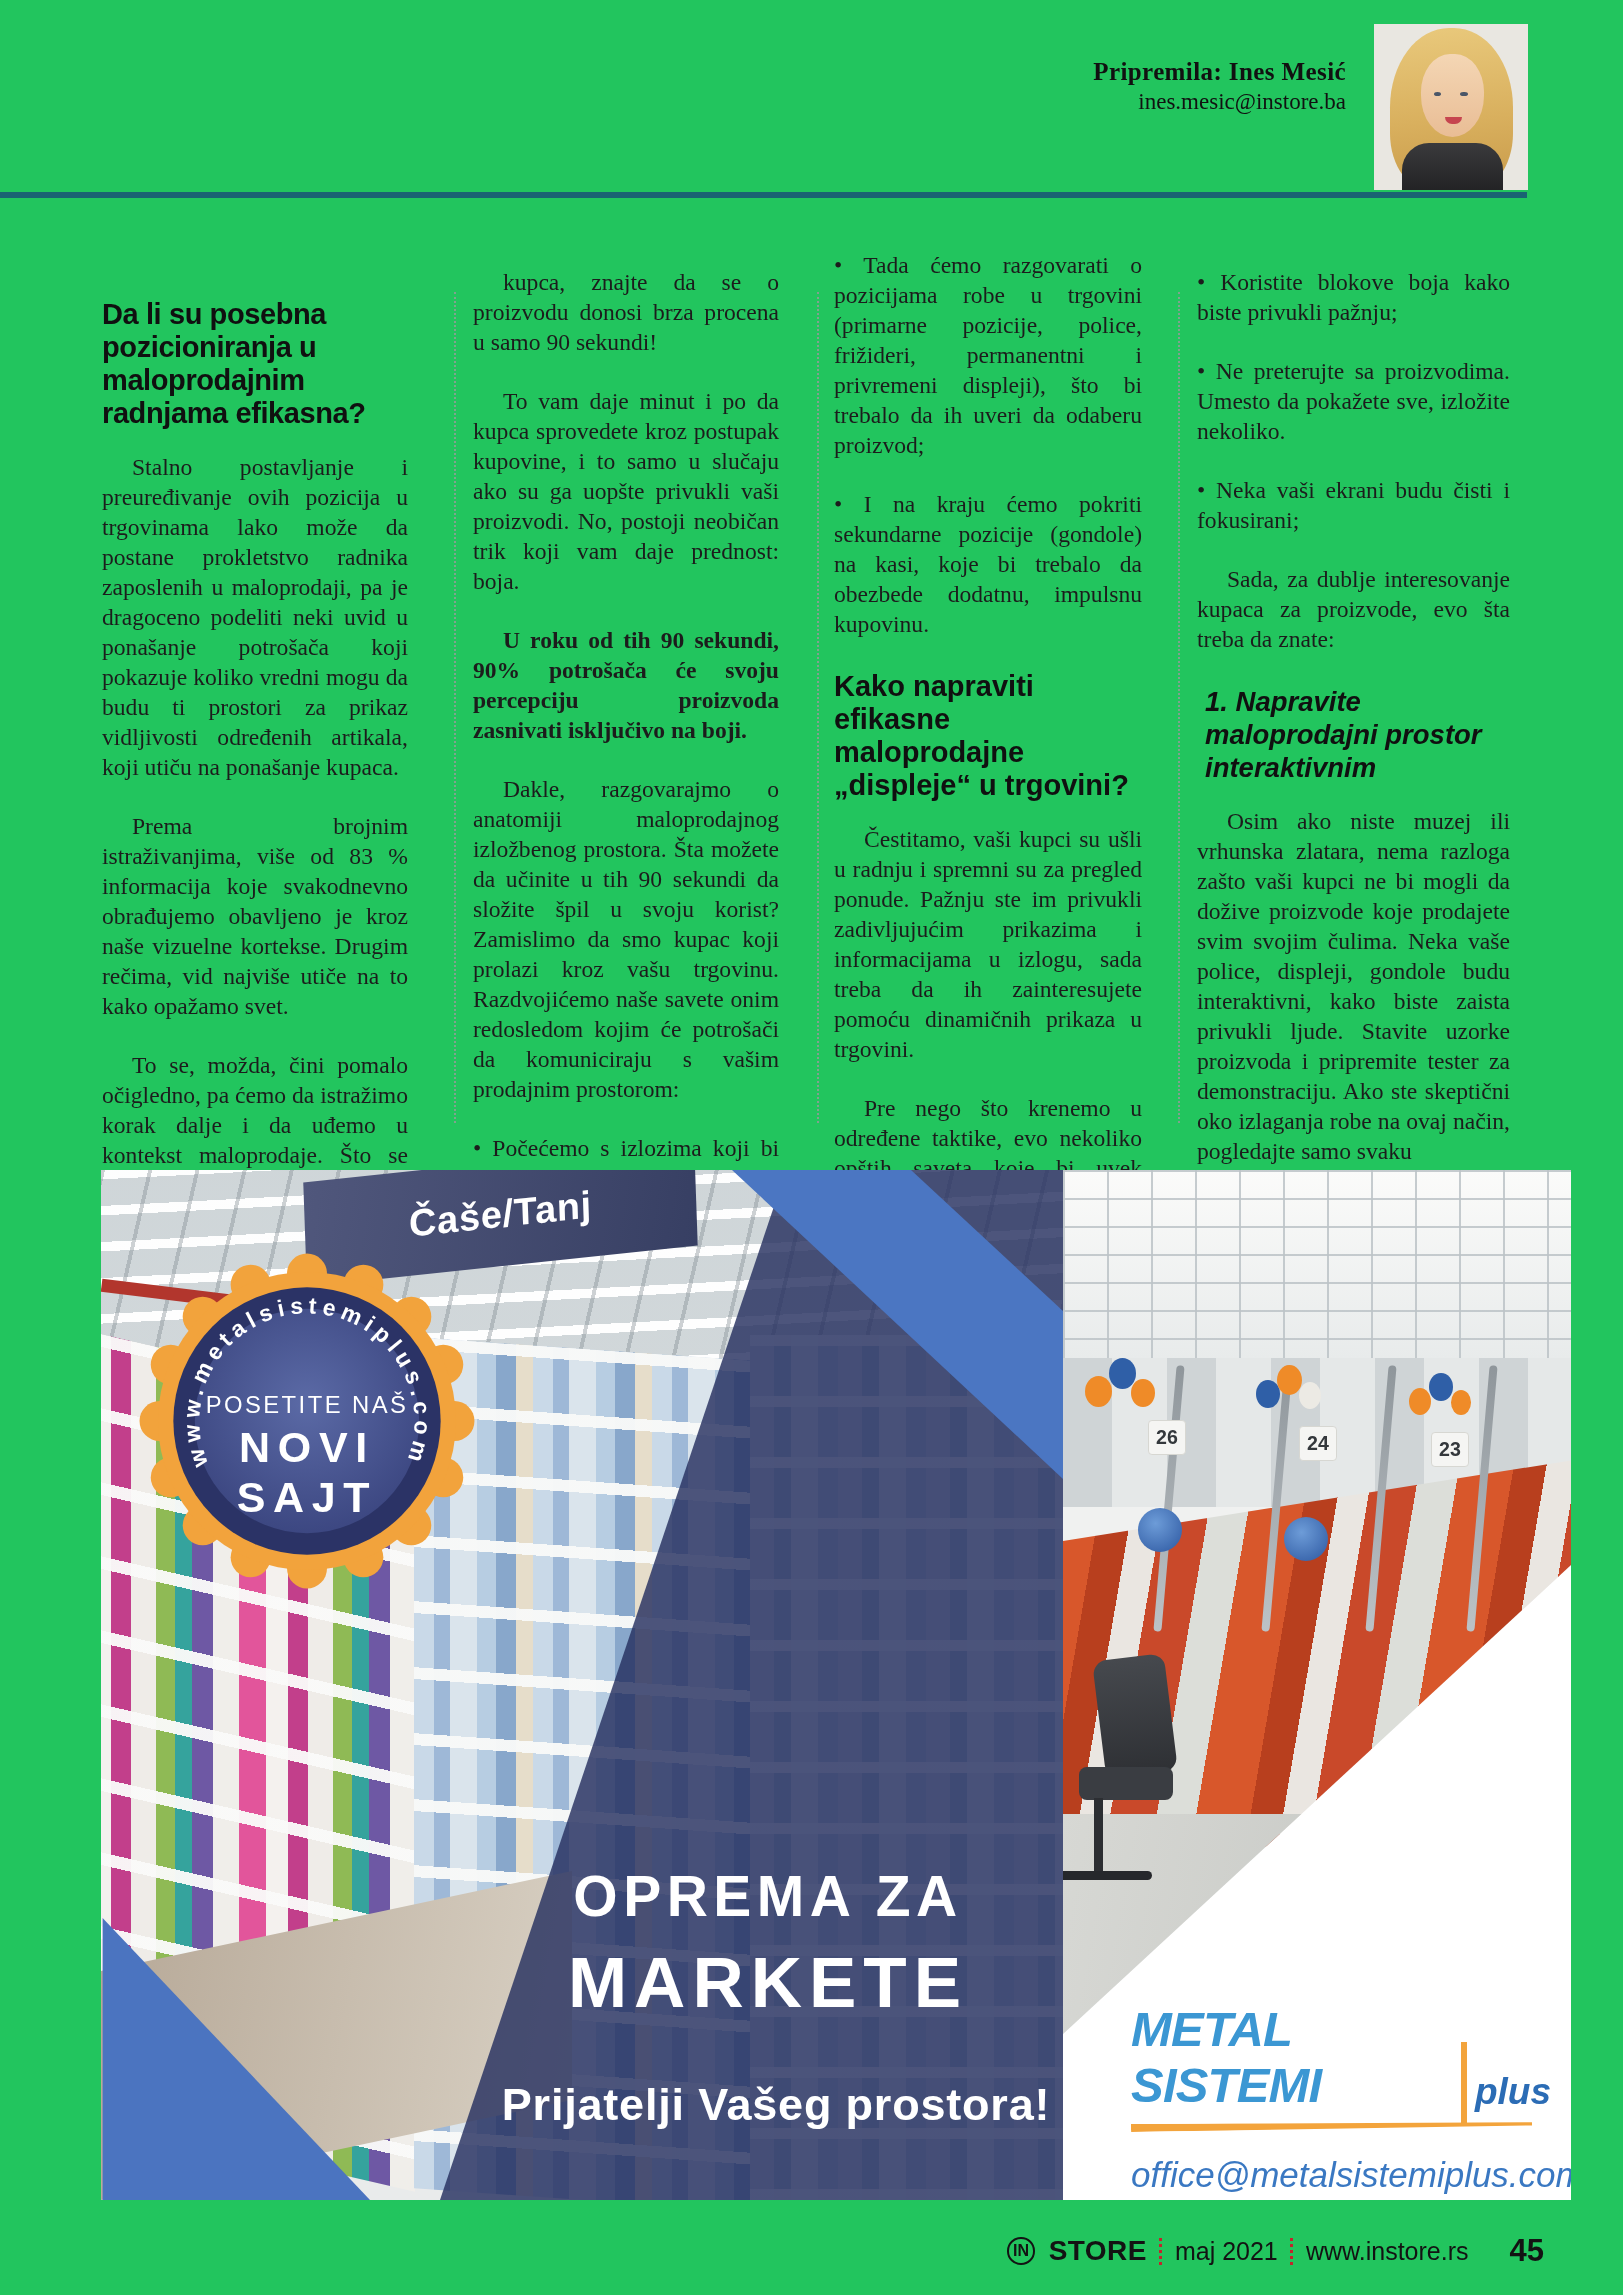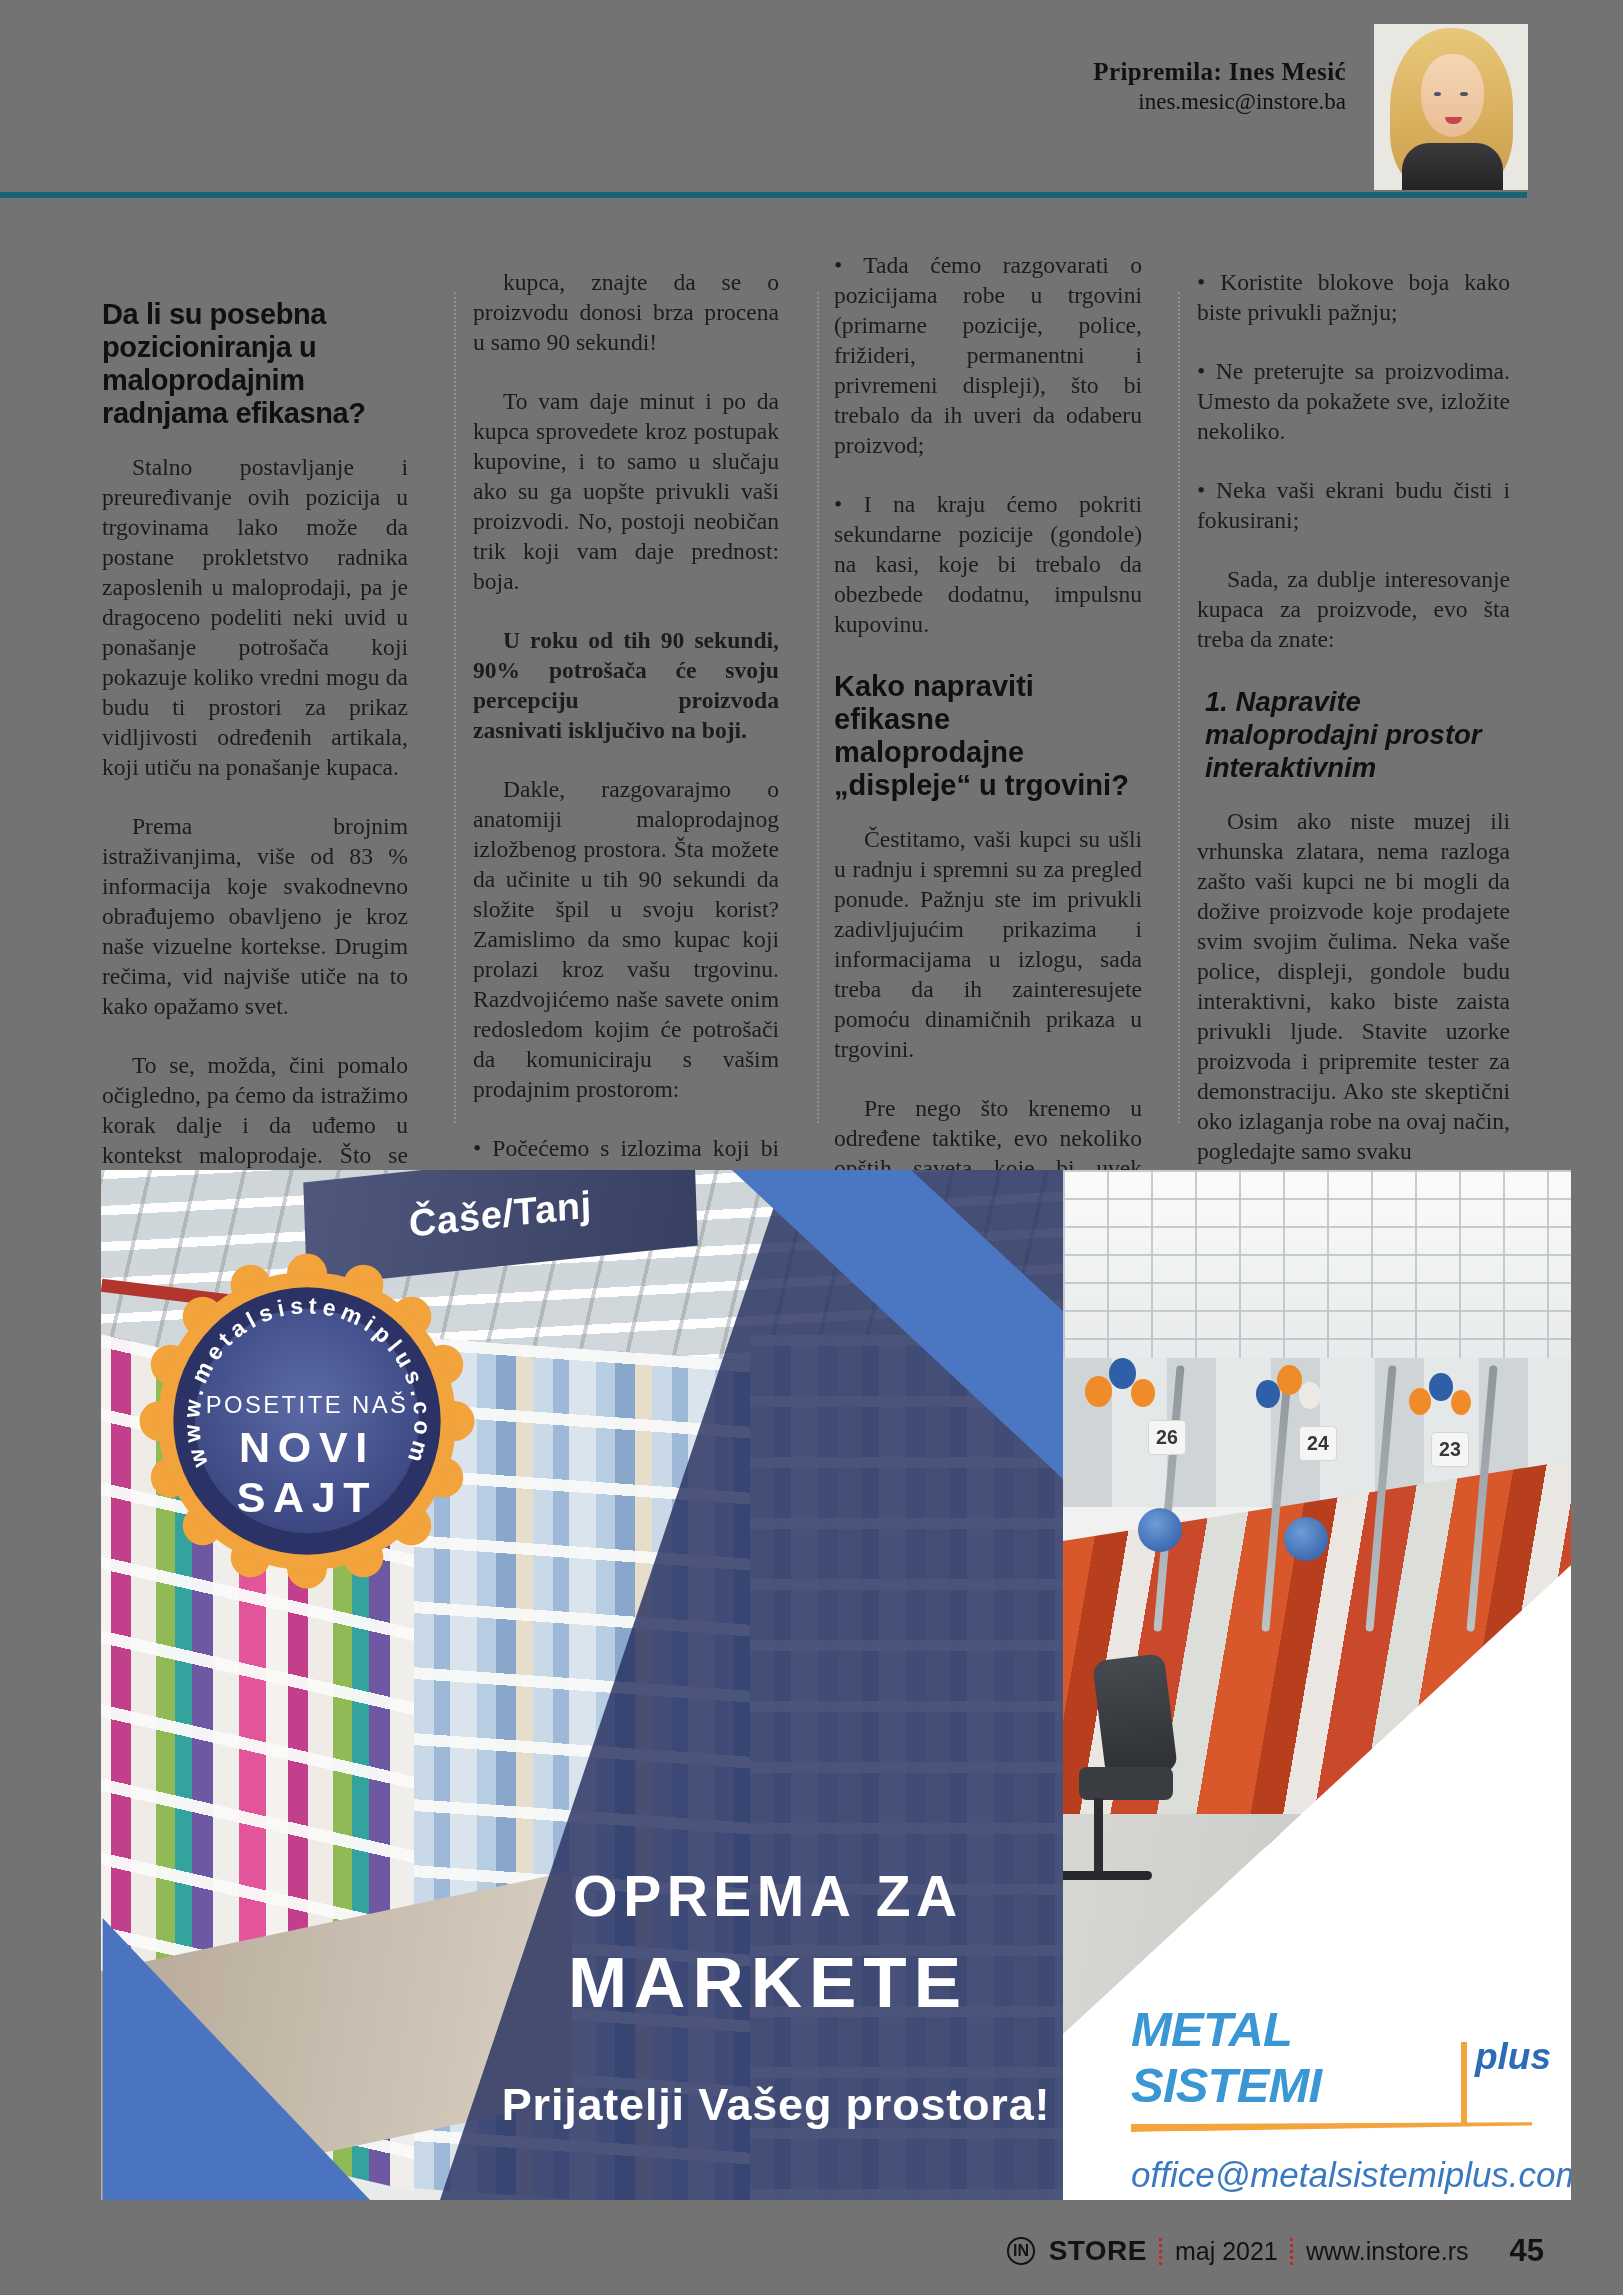--- a/index.html
+++ b/index.html
@@ -1,16 +1,16 @@
 <!DOCTYPE html>
 <html lang="sr" style="font-size:12.6px"><head>
 <meta charset="utf-8">
 <style>
   html,body{margin:0;padding:0;background:#fff;}
-  .page{position:relative;width:1623px;height:2295px;background:#737373;overflow:hidden;
+  .page{position:relative;width:1623px;height:2295px;background:#22c55e;overflow:hidden;
         font-family:"Liberation Serif",serif;color:#1c1c1c;}
 
   
   .byline{position:absolute;right:277px;top:58px;text-align:right;font-family:"Liberation Serif",serif;}
   .byline-name{font-weight:bold;font-size:25px;letter-spacing:0.4px;color:#111;}
   .byline-email{font-size:23px;margin-top:3.1px;color:#111;}
   .author-photo{position:absolute;left:1374px;top:23.6px;width:154px;height:166px;background:#e9e7e1;overflow:hidden;}
   .ap-hair{position:absolute;left:15.7px;top:4.7px;width:123px;height:165px;border-radius:48% 48% 36% 36%;
            background:linear-gradient(175deg,#e9c97c 0%,#d9b05e 55%,#c89a49 100%);}
   .ap-face{position:absolute;left:47px;top:30px;width:63px;height:83px;border-radius:46% 46% 50% 50%;
@@ -104,21 +104,21 @@
   
   .badge{position:absolute;left:37px;top:82px;width:338px;height:338px;}
   
   .ad-title{position:absolute;left:408px;top:693px;width:518px;text-align:center;color:#fff;}
   .ad-title-1{font-weight:bold;font-size:57px;letter-spacing:5.5px;}
   .ad-title-2{font-weight:bold;font-size:71px;letter-spacing:7px;margin-top:12.6px;}
   .ad-tagline{position:absolute;left:259px;top:909px;width:832px;text-align:center;color:#fff;
       font-weight:bold;font-size:45px;letter-spacing:0.8px;}
   
   .logo-block{position:absolute;left:1030px;top:831px;width:420px;}
-  .logo-row{position:relative;display:flex;align-items:center;}
+  .logo-row{position:relative;display:flex;align-items:flex-end;}
   .logo-metal{font-style:italic;font-weight:bold;font-size:49px;letter-spacing:-0.8px;color:#3b97d3;}
   .logo-bar{width:7px;height:82px;background:#f3a43c;margin:0 7.9px 0 11px;align-self:flex-end;
       position:relative;top:11px;}
   .logo-plus{font-style:italic;font-weight:bold;font-size:37px;color:#2b6cb5;}
   .logo-underline{margin-top:9.4px;width:401px;height:7.9px;background:#f3a43c;
       clip-path:polygon(0 0,100% 30%,100% 70%,0 100%);transform:rotate(-.6deg);}
   .logo-email{margin-top:25px;font-style:italic;font-size:35px;color:#3a78c2;}
 
   
   .footer{position:absolute;top:2233px;right:79px;display:flex;align-items:center;

